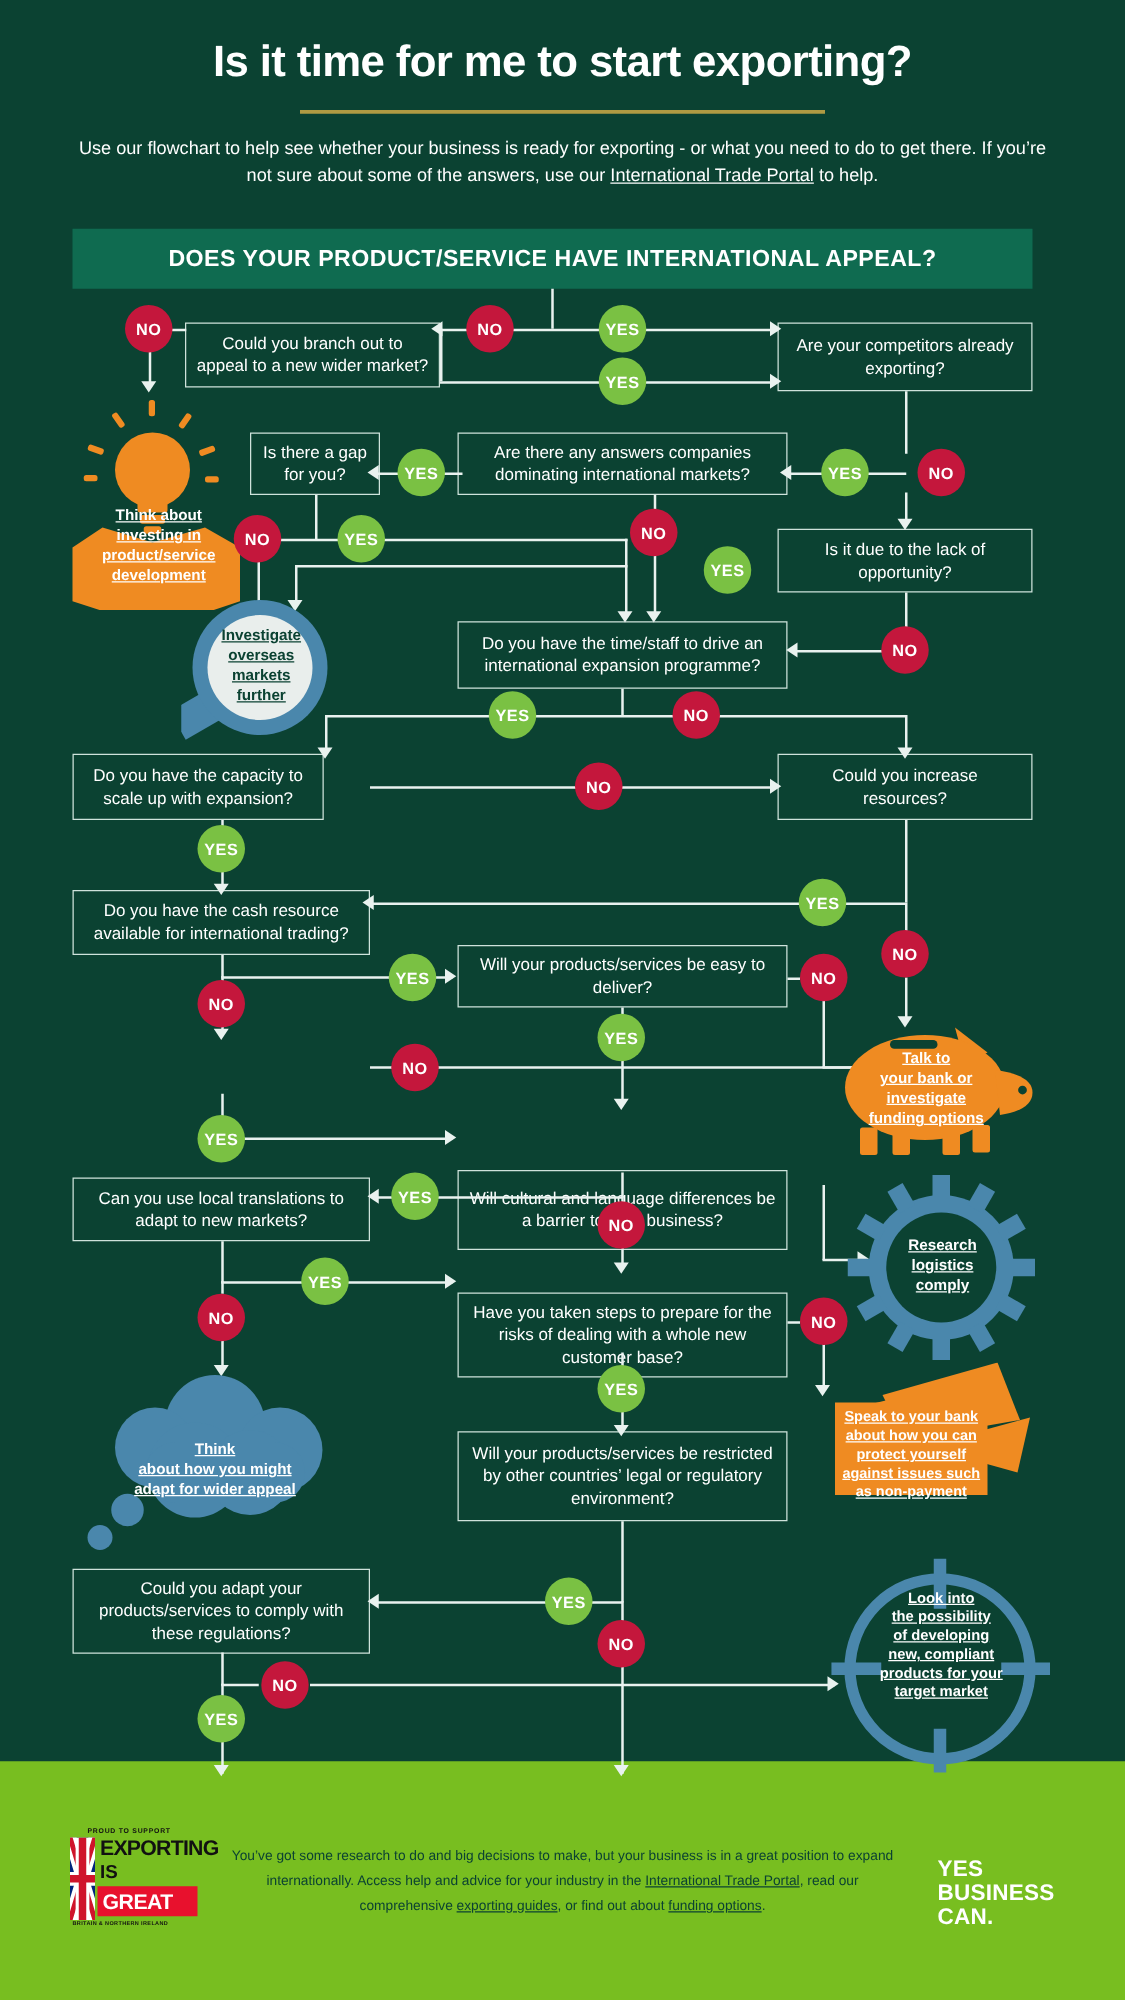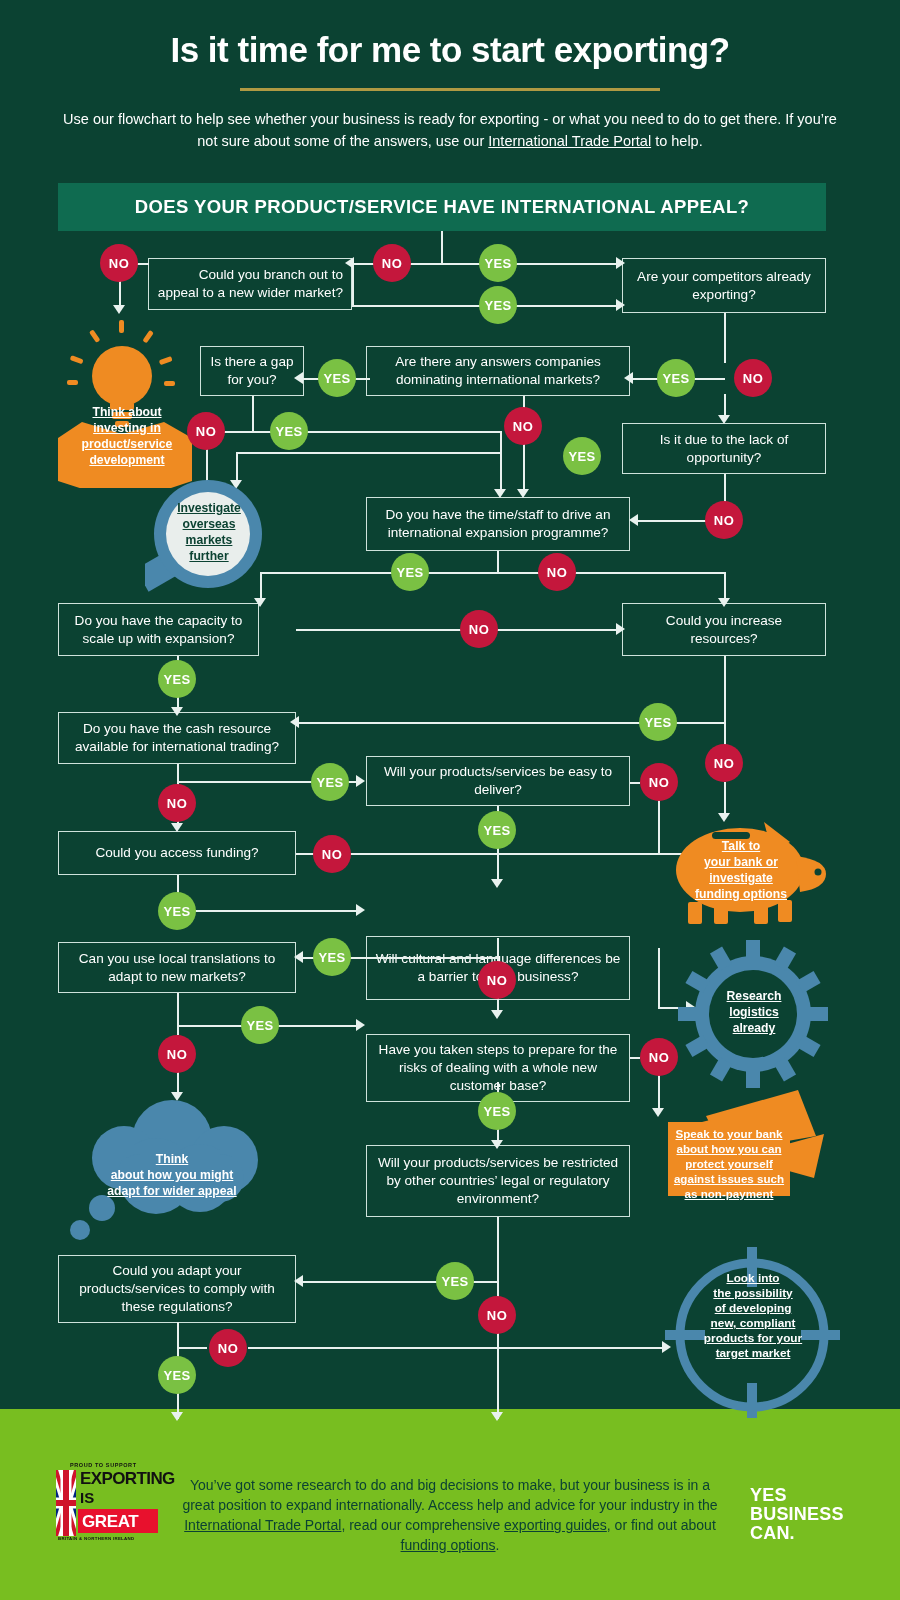--- a/index.html
+++ b/index.html
@@ -78,21 +78,21 @@
     position:absolute; left:0; top:1409px; width:900px; height:191px;
     background:#78be20;
   }
   .footer-head {
     position:absolute; left:0; top:30px; width:900px; text-align:center;
     color:#0b4232; font-size:20px; font-weight:bold; letter-spacing:0.5px;
     display:flex; align-items:center; justify-content:center; gap:14px;
   }
   .footer-body {
     position:absolute; left:175px; top:66px; width:550px; text-align:center;
-    color:#0b4232; font-size:14px; line-height:20px;
+    color:#0b4232; font-size:11px; line-height:20px;
   }
   .footer-body a { color:#0b4232; text-decoration:underline; }
 
   .eig-logo { position:absolute; left:28px; top:1462px; width:140px; height:88px; }
   .eig-proud { position:absolute; left:42px; top:0px; font-size:5.5px; color:#111; font-weight:bold; letter-spacing:0.6px; }
   .eig-flag { position:absolute; left:28px; top:8px; width:20px; height:66px; }
   .eig-exporting { position:absolute; left:52px; top:7px; font-size:17px; font-weight:bold; color:#111; letter-spacing:-0.6px; }
   .eig-is { position:absolute; left:52px; top:27px; font-size:15px; font-weight:bold; color:#111; }
   .eig-great-box { position:absolute; left:50px; top:47px; width:80px; height:24px; background:#e8112d; }
   .eig-great { position:absolute; left:4px; top:3px; font-size:17px; font-weight:bold; color:#fff; letter-spacing:-0.4px; }
@@ -242,21 +242,21 @@
 
   <div class="ln lnv" style="left:177px; top:1322px; height:26px;"></div>
   <div class="ln lnh" style="left:177px; top:1347px; width:30px;"></div>
   <div class="ln lnh" style="left:248px; top:1347px; width:420px;"></div>
   <div class="arw right" style="left:662px; top:1341px;"></div>
 
   <div class="ln lnv" style="left:177px; top:1347px; height:18px;"></div>
   <div class="ln lnv" style="left:177px; top:1393px; height:26px;"></div>
   <div class="arw down" style="left:171px; top:1412px;"></div>
 
-  <div class="box" style="left:148px; top:258px; width:204px; height:52px;text-align:right;">
+  <div class="box" style="left:148px; top:258px; width:204px; height:52px;">
     <span>Could you branch out to appeal to a new wider market?</span>
   </div>
 
   <div class="box" style="left:622px; top:258px; width:204px; height:55px;">
     <span>Are your competitors already exporting?</span>
   </div>
 
   <div class="box" style="left:200px; top:346px; width:104px; height:50px;">
     <span>Is there a gap for you?</span>
   </div>
@@ -282,23 +282,20 @@
   </div>
 
   <div class="box" style="left:58px; top:712px; width:238px; height:52px;">
     <span>Do you have the cash resource available for international trading?</span>
   </div>
 
   <div class="box" style="left:366px; top:756px; width:264px; height:50px;">
     <span>Will your products/services be easy to deliver?</span>
   </div>
 
-  <div class="box" style="left:58px; top:831px; width:238px; height:44px;">
-    <span>Could you access funding?</span>
-  </div>
 
   <div class="box" style="left:366px; top:936px; width:264px; height:64px;">
     <span>Will cultural and language differences be a barrier to your business?</span>
   </div>
 
   <div class="box" style="left:58px; top:942px; width:238px; height:51px;">
     <span>Can you use local translations to adapt to new markets?</span>
   </div>
 
   <div class="box" style="left:366px; top:1014px; width:264px; height:68px;margin-top:20px;">
@@ -441,21 +438,21 @@
           <rect x="68" y="0" width="14" height="20" transform="rotate(240 75 74)"></rect>
           <rect x="68" y="0" width="14" height="20" transform="rotate(300 75 74)"></rect>
           <rect x="68" y="0" width="14" height="20" transform="rotate(330 75 74)"></rect>
         </g>
       </g>
       <circle cx="75" cy="74" r="44" fill="#0b4232"></circle>
     </svg>
     <div class="outcome-text" style="left:35px; top:48px; width:82px;">
       <u>Research</u><br>
       <u>logistics</u><br>
-      <u>already</u>
+      <u>comply</u>
     </div>
   </div>
 
   <div class="speak-wrap">
     <svg width="190" height="140" viewBox="0 0 190 140">
       <g fill="#ef8b22">
         <polygon points="56,26 148,0 166,46 74,62"></polygon>
         <polygon points="130,56 174,44 164,88 128,78"></polygon>
         <polygon points="44,34 60,30 64,48 48,50"></polygon>
       </g>

